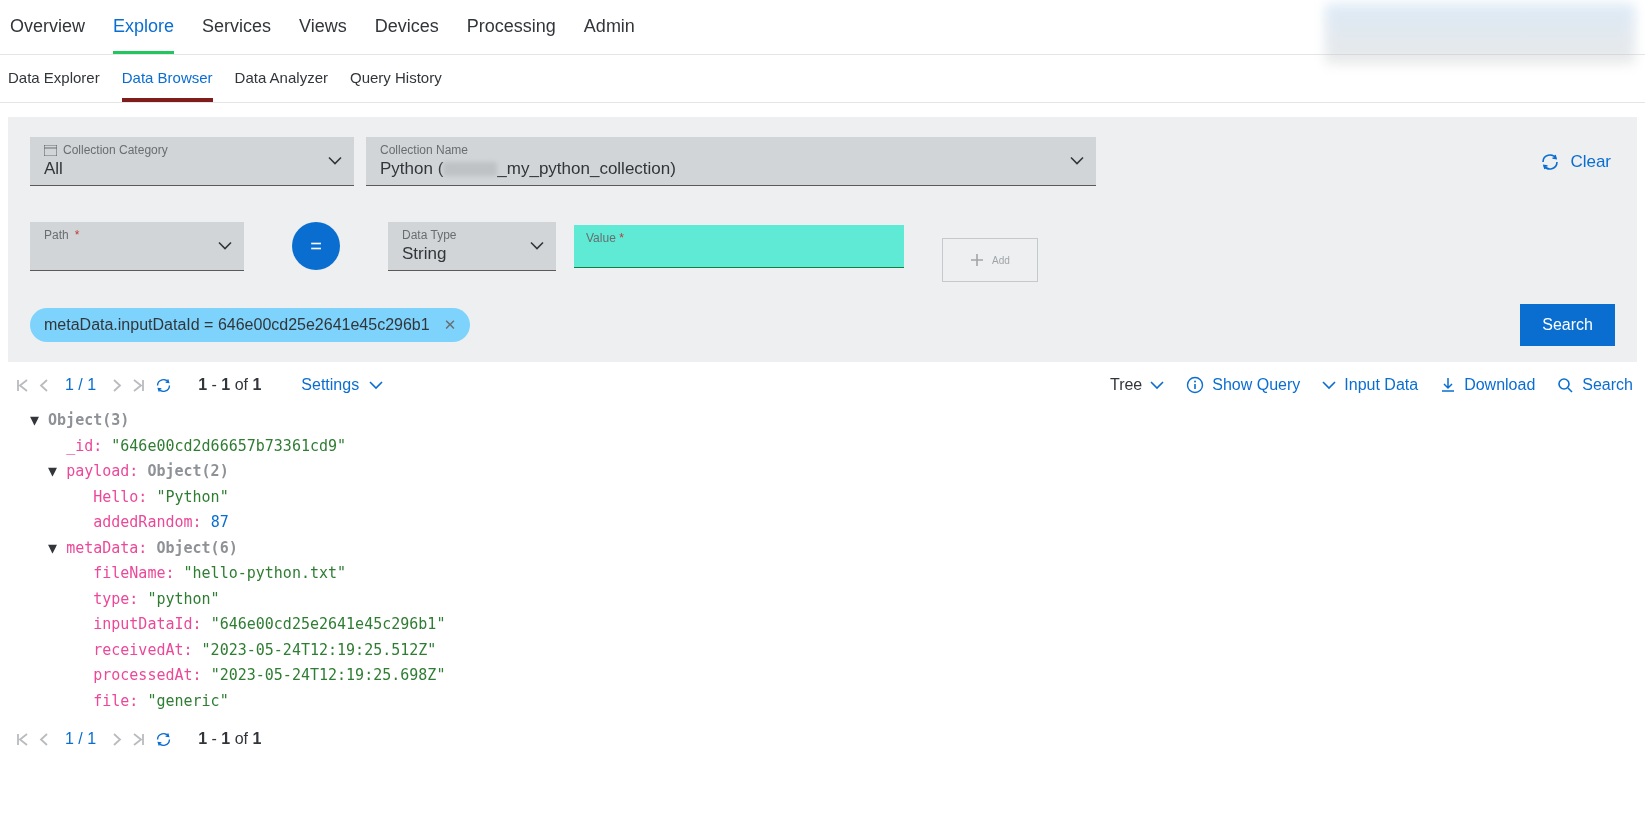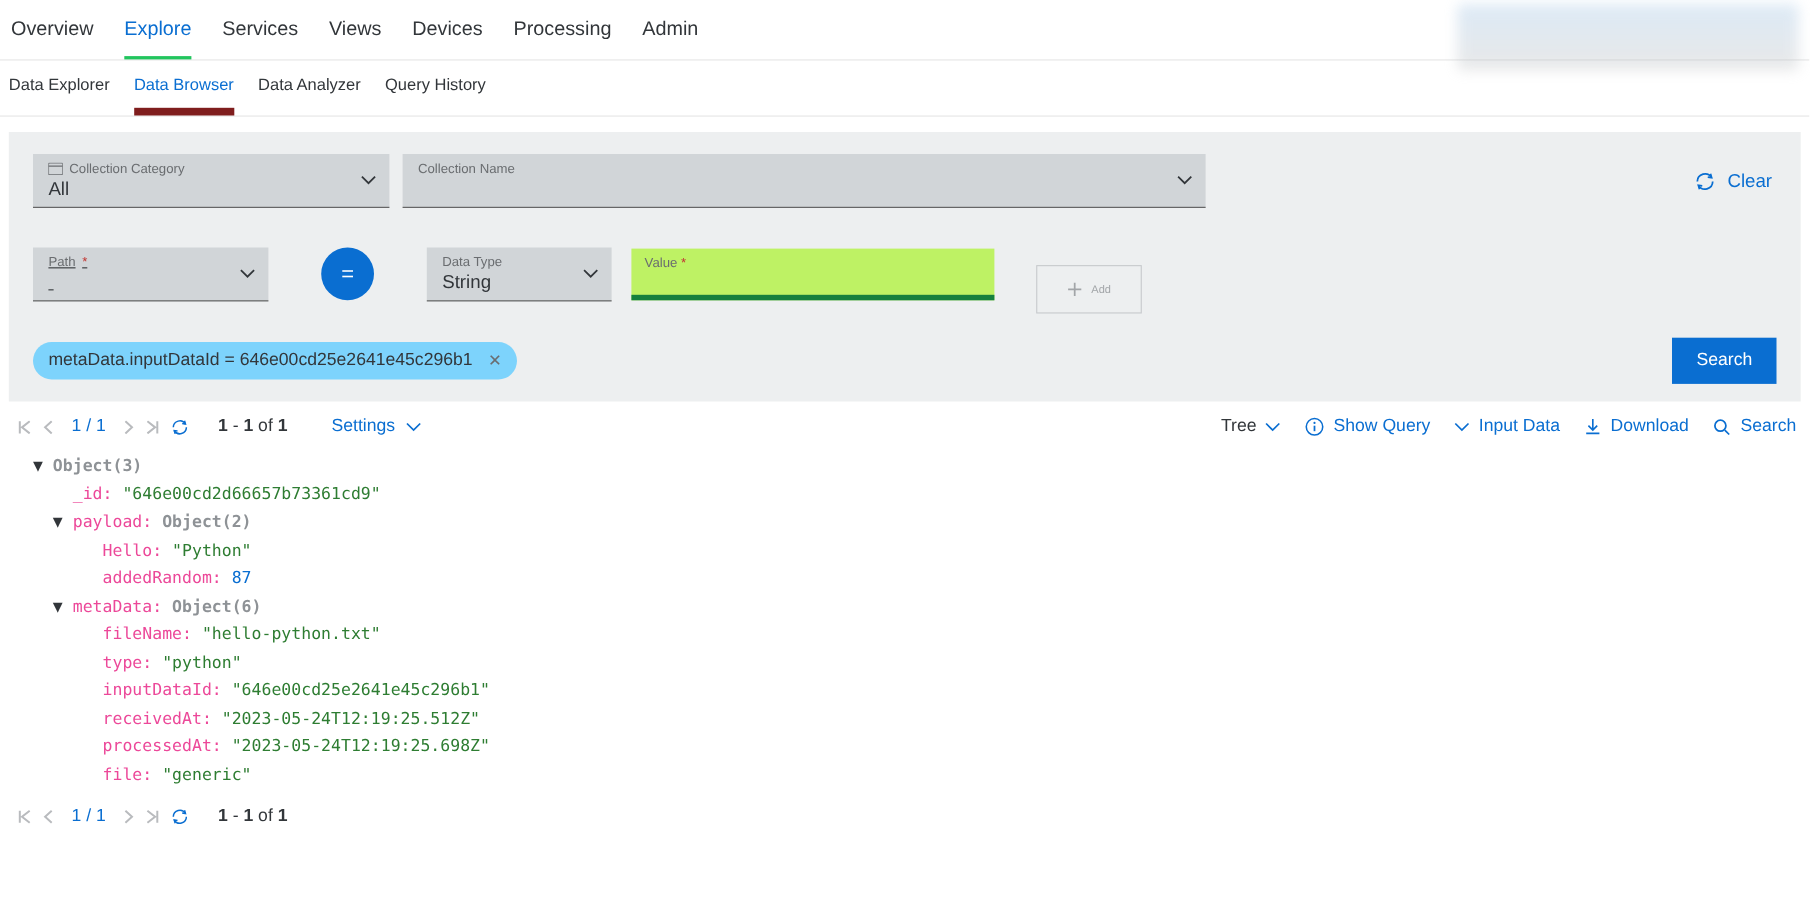--- a/index.html
+++ b/index.html
@@ -2,36 +2,36 @@
 <html><head>
 <meta charset="utf-8">
 <style>
   * { box-sizing: border-box; margin: 0; padding: 0; }
   body { font-family: -apple-system, BlinkMacSystemFont, "Segoe UI", Arial, sans-serif; font-size: 14px; color: #32363a; background: #fff; }
   .top-nav { display: flex; gap: 28px; padding: 16px 0 0 10px; border-bottom: 1px solid #e5e5e5; }
   .top-nav .tab { padding-bottom: 14px; font-size: 18px; color: #32363a; cursor: pointer; }
   .top-nav .tab.active { color: #0a6ed1; border-bottom: 3px solid #22c55e; }
   .sub-nav { display: flex; gap: 22px; padding: 14px 8px 0 8px; border-bottom: 1px solid #e5e5e5; }
   .sub-nav .subtab { padding-bottom: 12px; font-size: 15px; color: #32363a; cursor: pointer; }
-  .sub-nav .subtab.active { color: #0a6ed1; border-bottom: 7px solid #7f1d1d; text-align: center; }
+  .sub-nav .subtab.active { color: #0a6ed1; border-bottom: 4px solid #7f1d1d; text-align: center; }
   .query-panel { background: #edeff0; margin: 14px 8px 0 8px; padding: 20px 22px 16px 22px; position: relative; }
   .row1 { display: flex; align-items: stretch; gap: 12px; }
   .field { background: #d1d5d8; border-bottom: 1px solid #5a5a5a; padding: 6px 12px 6px 14px; position: relative; }
   .field .lbl { font-size: 12px; color: #6a6d70; display:flex; align-items:center; gap:6px;}
   .field .lbl .req { color: #c23934; }
   .field .val { font-size: 17px; color: #32363a; margin-top: 2px; }
   .chev { position: absolute; right: 12px; top: 50%; transform: translateY(-50%); }
   .f-cat { width: 324px; }
   .f-name { width: 730px; }
   .clear-area { margin-left: auto; display: flex; align-items: center; gap: 10px; color: #0a6ed1; font-size: 17px; cursor: pointer; padding-right: 4px;}
   .row2 { display: flex; align-items: center; gap: 18px; margin-top: 24px; }
-  .f-path { width: 214px; height: 49px; text-decoration: underline;}
+  .f-path { width: 214px; height: 49px;}
   .op-btn { width: 48px; height: 48px; border-radius: 50%; background: #0a6ed1; color: #fff; display: flex; align-items: center; justify-content: center; font-size: 20px; cursor: pointer; margin: 0 30px;}
   .f-dtype { width: 168px; }
-  .f-value { width: 330px; background:#bef264; border-bottom:5px solid #15803d; padding:6px 12px 22px 12px; position:relative;}
+  .f-value { width: 330px; background:#5eead4; border-bottom:1px solid #15803d; padding:6px 12px 22px 12px; position:relative;}
   .f-value .lbl{font-size:12px;color:#6a6d70;}
   .add-btn { width: 96px; height: 44px; border: 1px solid #c6c9cc; display: flex; align-items: center; justify-content: center; gap: 8px; color: #a2a5a8; font-size: 10px; cursor: pointer; margin-left:20px;margin-top:28px;}
   .row3 { display: flex; align-items: center; margin-top: 22px; }
   .chip { background: #7dd3fc; border-radius: 18px; padding: 8px 14px; display: flex; align-items: center; gap: 14px; font-size: 16px; color: #32363a; }
   .chip .x { color: #6a6d70; cursor: pointer; font-size: 15px;}
   .search-btn { margin-left: auto; background: #0a6ed1; color: #fff; padding: 12px 22px; font-size: 16px; cursor: pointer; }
   .toolbar { display: flex; align-items: center; padding: 14px 12px 10px 16px; gap: 14px; font-size: 16px;}
   .pager-nav { display: flex; align-items: center; gap: 10px; }
   .pager-nav .pg-btn { color: #b9bbbe; cursor: pointer; }
   .pager-nav .pg-txt { color: #0a6ed1; margin: 0 6px;}
@@ -90,20 +90,23 @@
       <span class="chev">
           <svg width="14" height="9" viewBox="0 0 14 9">
             <path d="M1 1 L7 7 L13 1" fill="none" stroke="#32363a" stroke-width="1.6"></path>
           </svg>
         </span>
     </div>
     <div class="field f-name">
       <div class="lbl">
           <span>Collection Name</span>
         </div>
+      <div class="val">
+        <span>Python (</span><span class="redact"></span><span>_my_python_collection)</span>
+      </div>
       <span class="chev">
           <svg width="14" height="9" viewBox="0 0 14 9">
             <path d="M1 1 L7 7 L13 1" fill="none" stroke="#32363a" stroke-width="1.6"></path>
           </svg>
         </span>
     </div>
     <div class="clear-area">
       <svg width="20" height="20" viewBox="0 0 20 20">
           <path d="M3 10 a7 7 0 0 1 13 -3.5 M17 10 a7 7 0 0 1 -13 3.5" fill="none" stroke="#0a6ed1" stroke-width="1.6"></path>
           <path d="M15 3 L16 6.5 L12.5 6" fill="none" stroke="#0a6ed1" stroke-width="1.6"></path>

